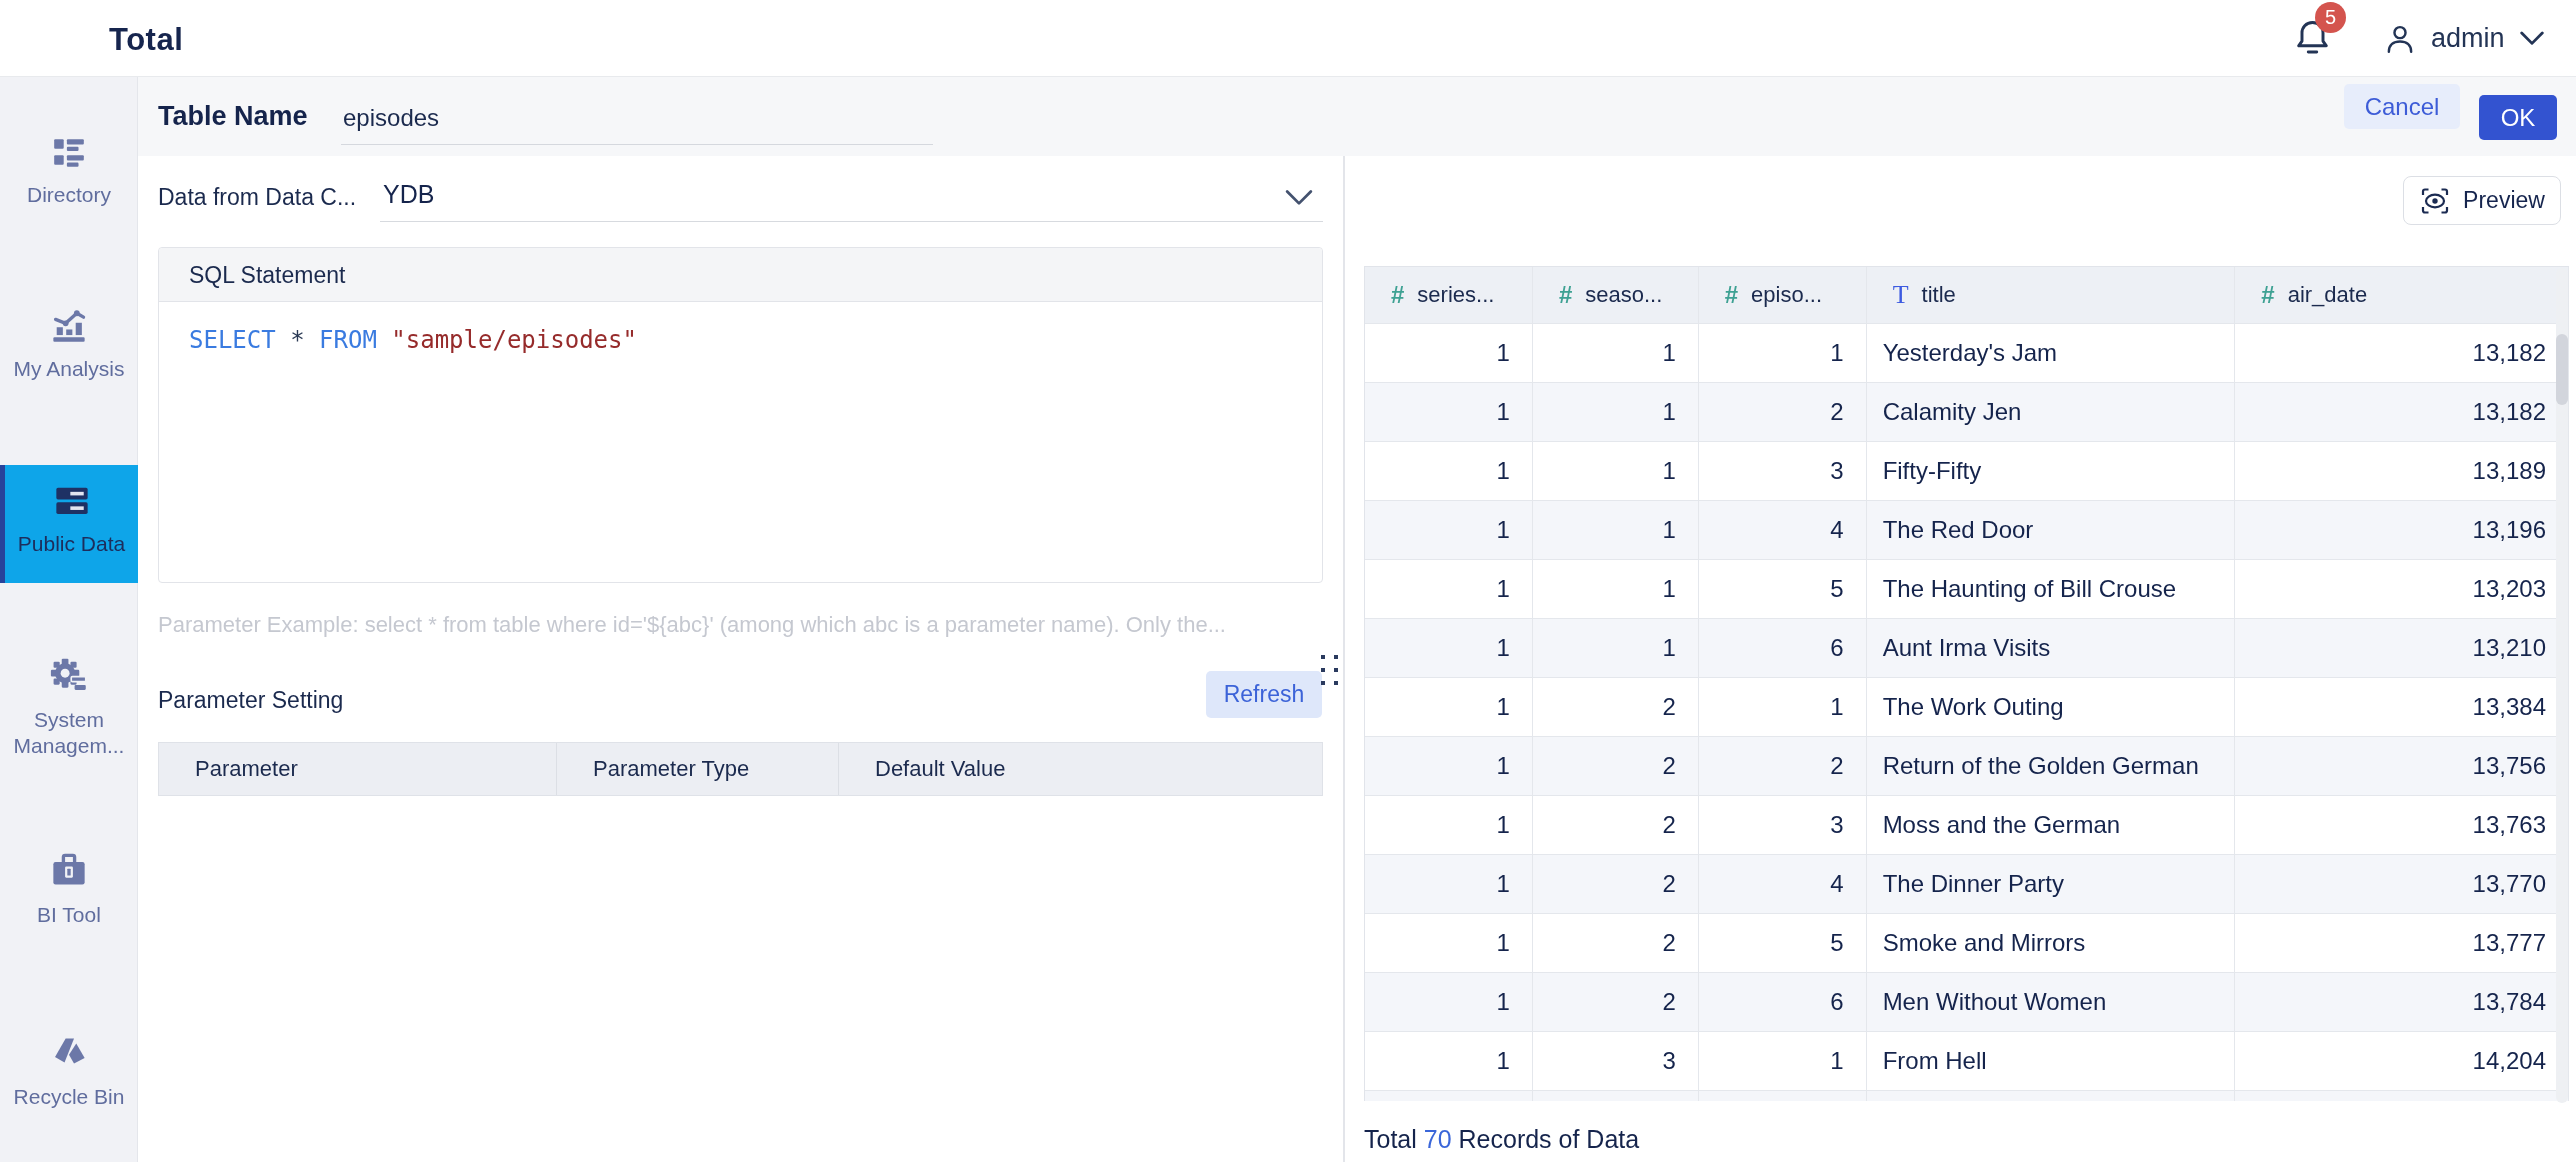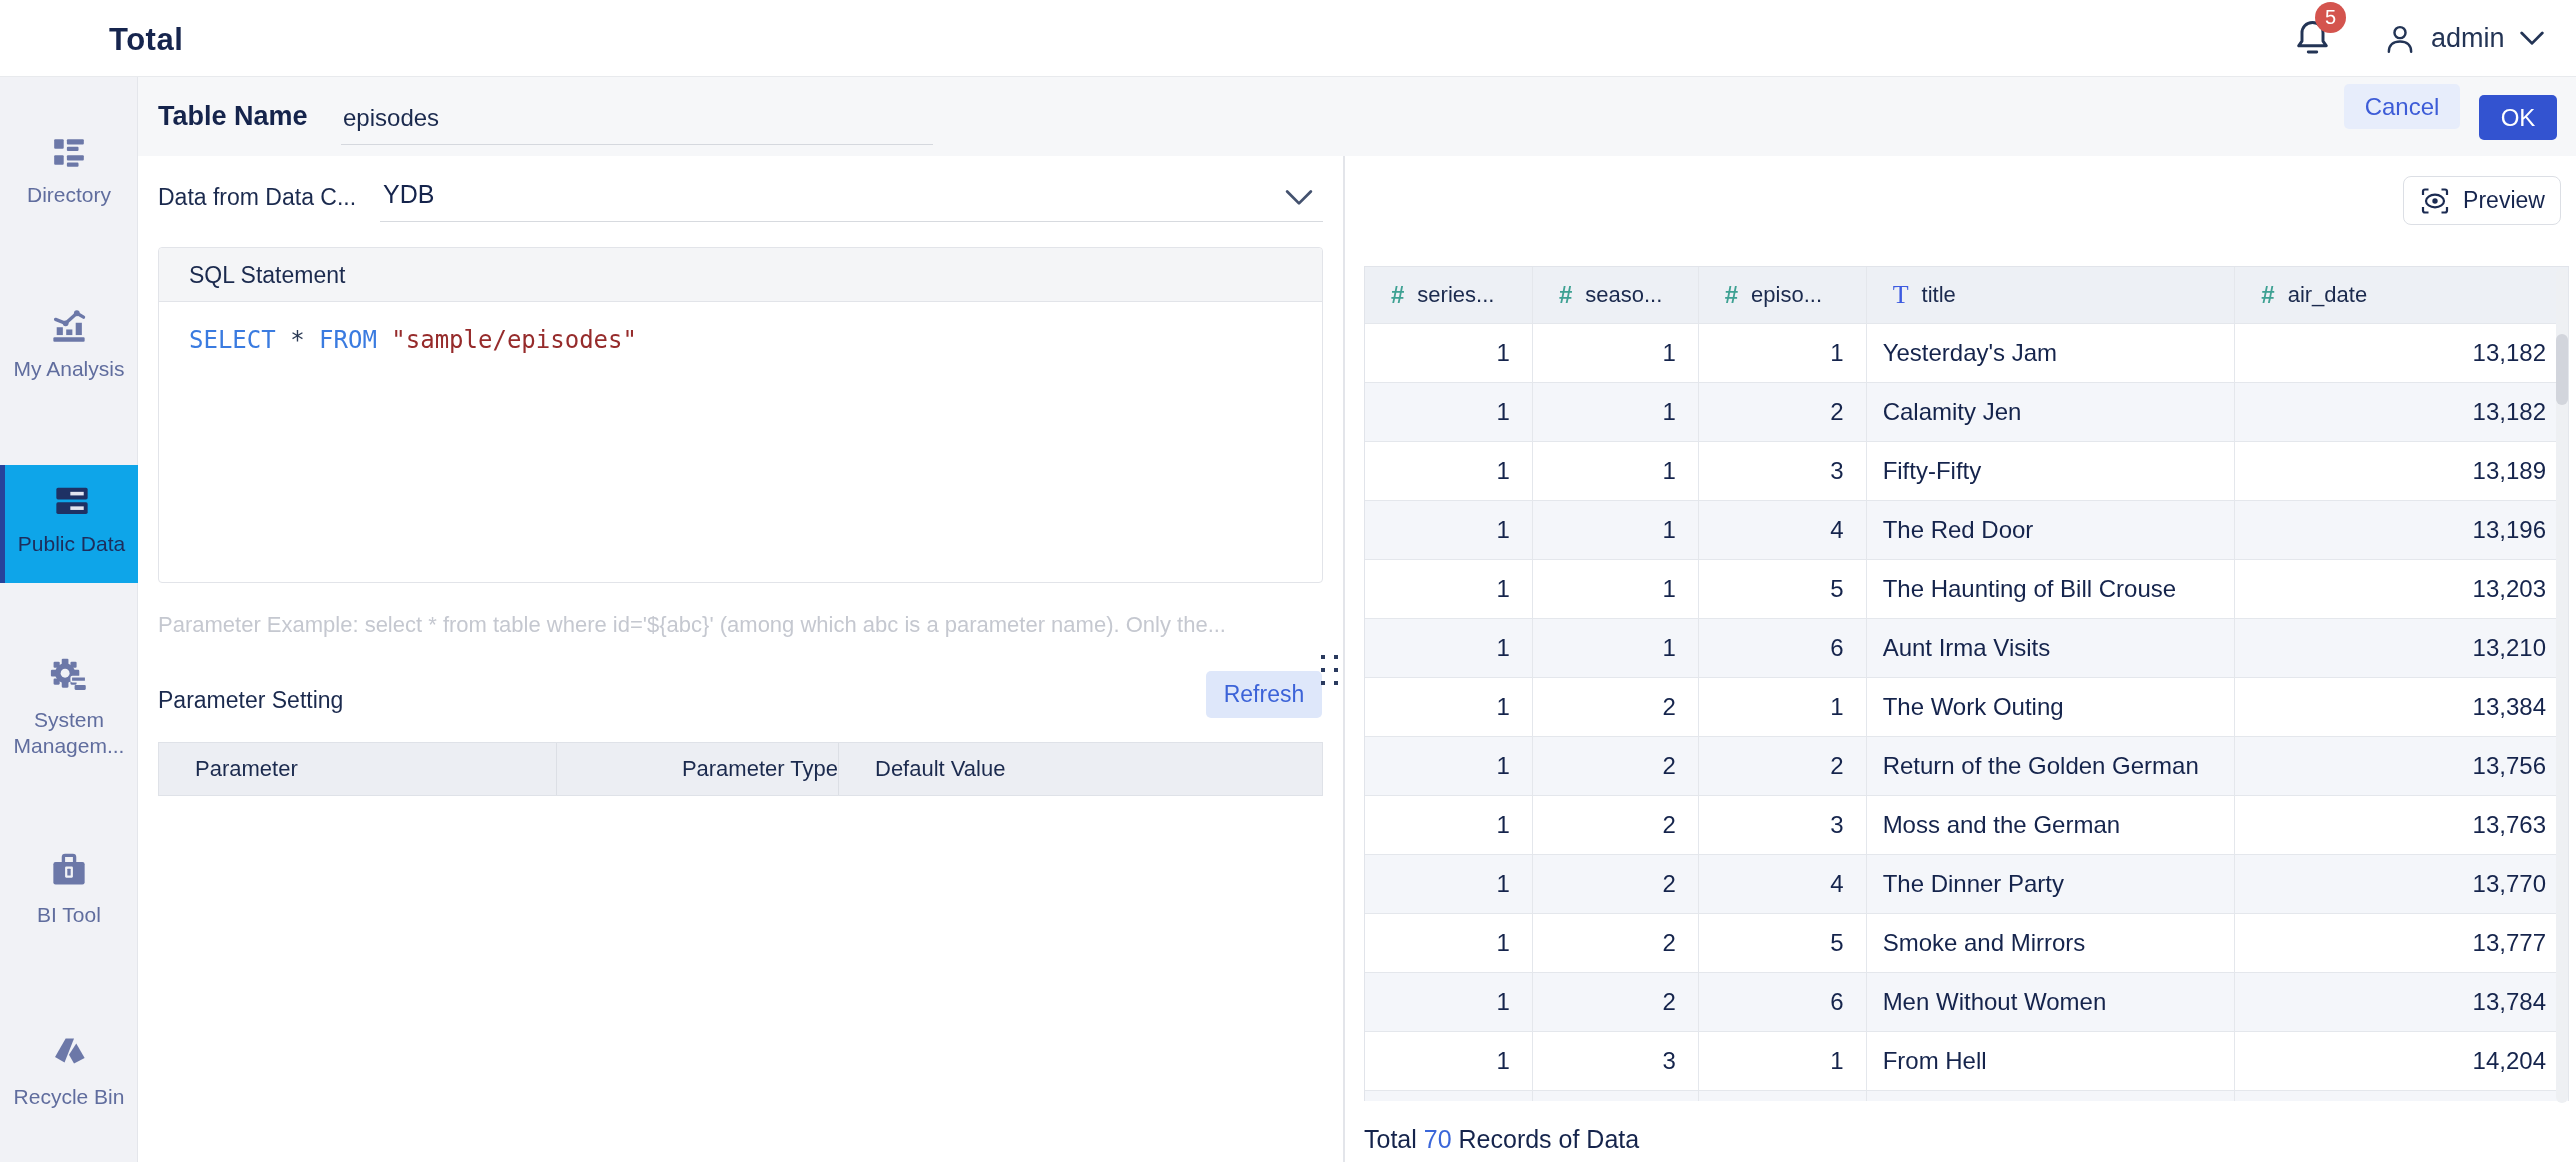--- a/index.html
+++ b/index.html
@@ -53,21 +53,21 @@
 
   .param-title { position:absolute; left:158px; top:687px; font-size:23px; color:#1B2A4E; }
   .btn-refresh { position:absolute; left:1206px; top:671px; width:116px; height:47px; background:#DEE7FA; color:#3C63D8; font-size:23px; }
   .split-handle { position:absolute; left:1321px; top:655px; width:18px; height:32px; cursor:col-resize; }
   .split-handle i { position:absolute; width:4px; height:4px; background:#2A3A5E; }
 
   .param-header { position:absolute; left:158px; top:742px; width:1165px; height:54px; background:#ECEEF3; border:1px solid #DFE2E8; display:flex; }
   .param-col { font-size:22px; color:#1B2A4E; line-height:52px; padding-left:36px; border-right:1px solid #DCDFE5; }
   .param-col:last-child { border-right:none; }
   .param-col-0 { width:398px; }
-  .param-col-1 { width:282px;text-align:right; }
+  .param-col-1 { width:282px; }
   .param-col-2 { flex:1; }
 
   
   .btn-preview { position:absolute; left:2403px; top:176px; width:158px; height:49px; background:#FFFFFF; border:1px solid #DCDFE5; border-radius:8px; display:flex; align-items:center; justify-content:center; gap:12px; cursor:pointer; }
   .btn-preview span { font-size:23px; color:#16254E; }
 
   .ptable { position:absolute; left:1364px; top:266px; width:1205px; border-top:1px solid #E1E4EA; border-left:1px solid #E1E4EA; }
   .pt-row, .pt-hrow { display:flex; }
   .pt-hrow { height:57px; background:#EDF0F5; }
   .pt-row { height:59px; background:#FFFFFF; }

